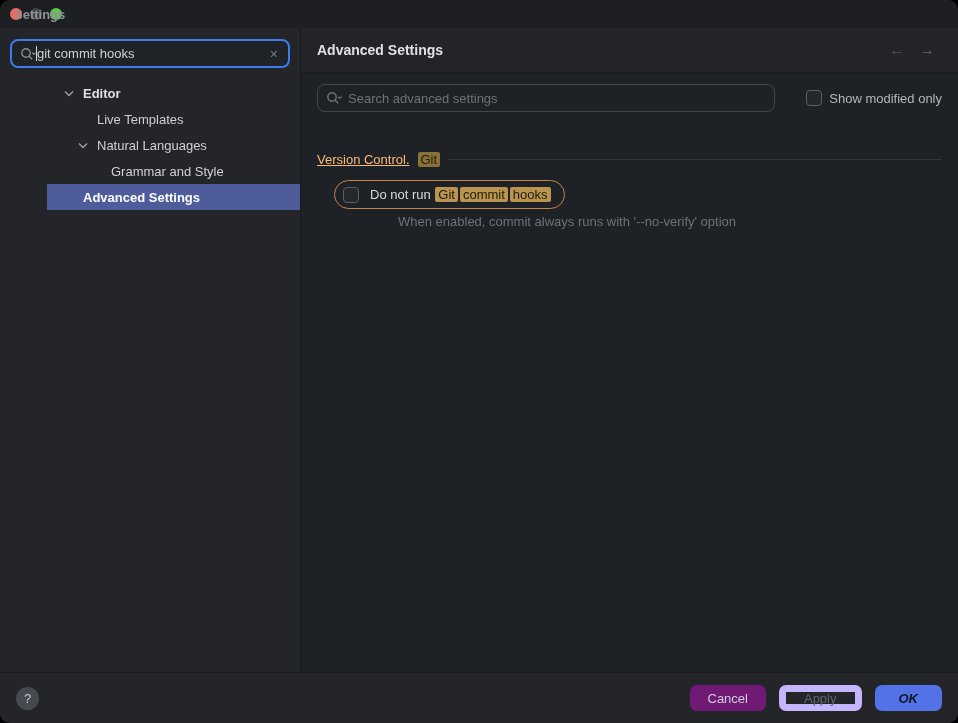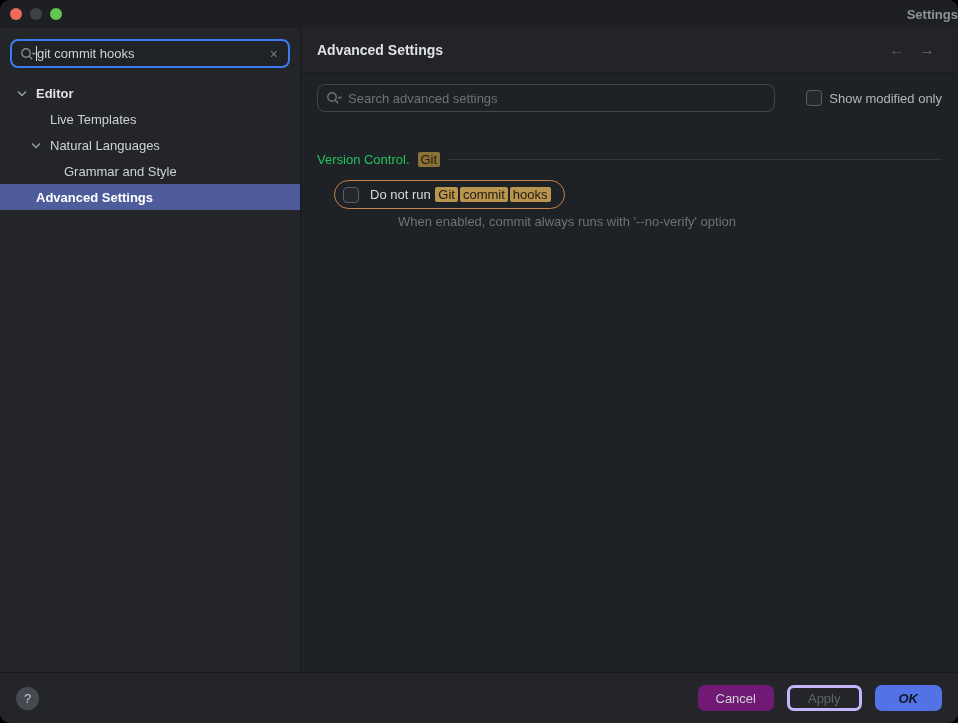--- a/index.html
+++ b/index.html
@@ -14,41 +14,41 @@
   .titlebar {
     height:28px; background:#1d1f23; display:flex; align-items:center;
     position:relative;
   }
   .traffic { display:flex; gap:8px; padding-left:10px; }
   .light { width:12px; height:12px; border-radius:50%; }
   .light.close { background:#ec6a5e; }
   .light.minimize { background:#3e4247; }
   .light.zoomw { background:#61c554; }
   .titlebar-title {
-    position:absolute; left:0; right:0; text-align:right;
+    position:absolute; left:0; right:0; text-align:left;
     font-weight:bold; color:#8e9298; font-size:13px;margin-left:14px;
   }
 
   
   .main { display:flex; height:644px; }
 
   
   .sidebar {
     width:301px; background:#232529; border-right:1px solid #17191c;
     display:flex; flex-direction:column;
   }
   .sb-search {
     margin:11px 10px 10px 10px; height:29px; background:#1f2226;
     border:2px solid #3e7bef; border-radius:8px;
     display:flex; align-items:center; padding:0 8px; gap:0;justify-content:flex-end;
   }
   .sb-search .caret { width:1px; height:15px; background:#d7dade; }
   .sb-search .query { color:#ced1d6; flex:1; white-space:nowrap; overflow:hidden; }
   .clear-x { color:#7a7e85; font-size:14px; line-height:1; cursor:default; padding:0 2px; }
-  .tree { margin-top:2px; }
+  .tree { margin-top:2px;padding-left:47px; }
   .tree-item { height:26px; display:flex; align-items:center; color:#ced1d6; }
   .tree-item.bold { font-weight:bold; color:#dfe1e5; }
   .tree-item.selected { background:#4e5c9c; color:#ffffff; }
   .chev { width:12px; height:12px; display:inline-flex; align-items:center; justify-content:center; margin-right:8px; }
 
   
   .content { flex:1; background:#1e2125; display:flex; flex-direction:column; }
   .content-header {
     height:45px; background:#222428; border-bottom:1px solid #1a1c1f;
     display:flex; align-items:center; padding:0 16px;
@@ -70,21 +70,21 @@
   }
   .adv-search input::placeholder { color:#6e7277; }
   .cb-wrap { display:flex; align-items:center; gap:7px; margin-left:auto; }
   .checkbox {
     width:16px; height:16px; border:1px solid #5a5e66; border-radius:4px;
     background:#25272c; flex:0 0 auto;
   }
   .cb-label { color:#b3b6bd; }
 
   .section-row { display:flex; align-items:center; margin:40px 16px 0 16px; gap:8px; }
-  .section-label { color:#22c55e; }
+  .section-label { color:#fdba74;text-decoration:underline; }
   .hl-dim {
     background:#8a7138; color:#24200f; padding:0 3px; border-radius:2px;
   }
   .section-line { flex:1; height:1px; background:#33363b; }
 
   .option-row { margin:13px 0 0 33px; }
   .option-ring {
     display:inline-flex; align-items:center; gap:11px;
     border:1.5px solid #c8834a; border-radius:15px;
     padding:4px 12px 4px 8px; height:29px;
@@ -105,21 +105,21 @@
     width:23px; height:23px; border-radius:50%; background:#46494f;
     color:#c6c9ce; display:flex; align-items:center; justify-content:center;
     font-size:13px;
   }
   .btns { margin-left:auto; display:flex; gap:13px; }
   .btn {
     height:26px; border-radius:7px; display:flex; align-items:center;
     justify-content:center; font-size:13px; padding:0 18px;
   }
   .btn.secondary { background:#701a75; color:#cfd2d7; }
-  .btn.disabled { background:transparent; border:3px solid #c4b5fd; color:#60646b; }
+  .btn.disabled { background:transparent; border:7px solid #c4b5fd; color:#60646b; }
   .btn.primary { background:#5372e6; color:#0f172a; font-weight:bold; padding:0 24px;font-style:italic; }
 
   svg { display:block; }
 </style>
 </head>
 <body>
 
 <div class="window">
 
   <div class="titlebar">

